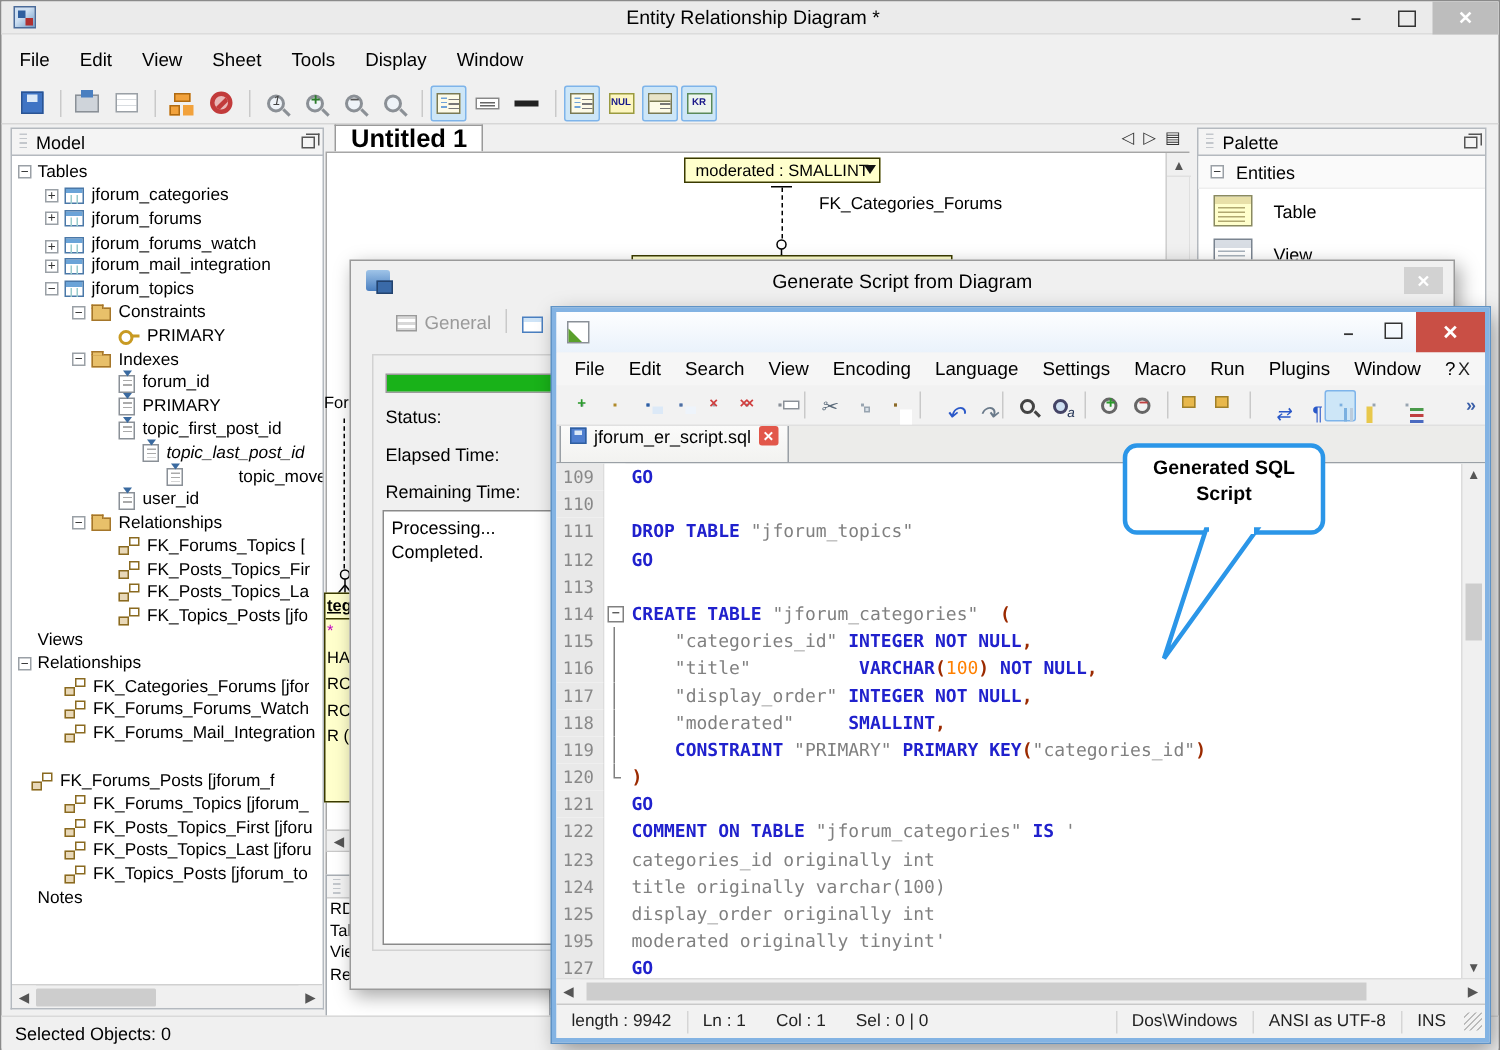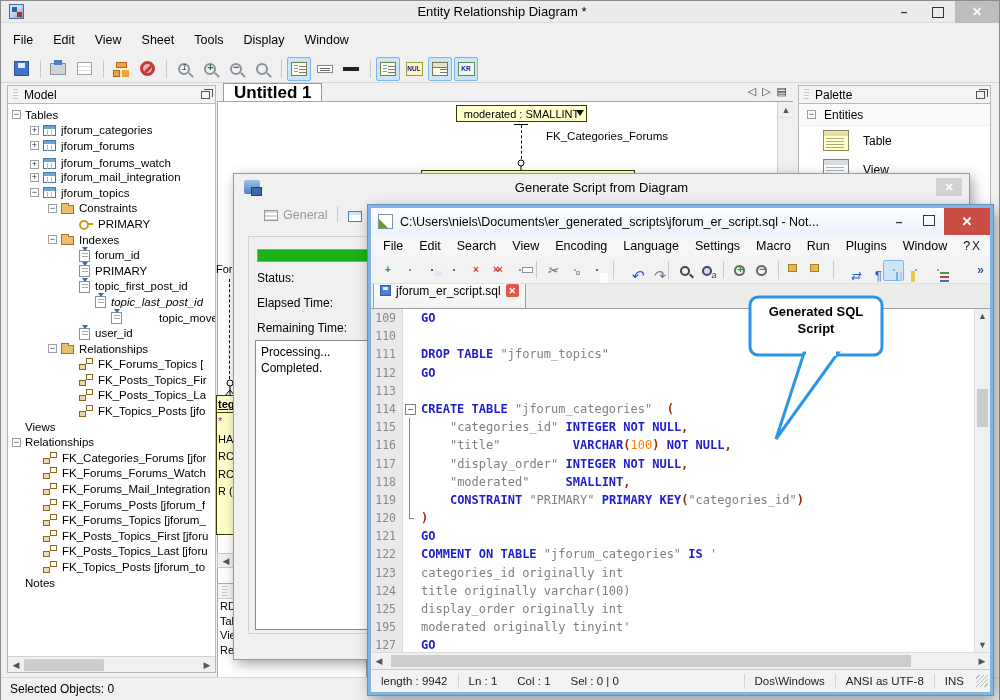--- a/index.html
+++ b/index.html
@@ -143,21 +143,21 @@
   .canvas-vs{position:absolute;left:776px;top:101px;width:16px;height:570px;background:#f0f0f0;
       border-left:1px solid #d0d0d0}
   .canvas-vs .sb-btn{border-bottom:1px solid #e0e0e0}
 
   
   .palette{position:absolute;left:797px;top:84px;width:193px;height:588px}
   .palette-body{position:absolute;left:0;top:19px;right:0;bottom:0;background:#fff;
       border:1px solid #b4b9bf;border-top:none}
   .pal-sec{display:flex;align-items:center;height:22px;padding-left:8px;font-size:12px;
       border-bottom:1px solid #eee;background:#fafafa}
-  .pal-item{display:flex;align-items:center;padding:4px 0 4px 24px;font-size:12px}
+  .pal-item{display:flex;align-items:center;padding:4px 0 4px 10px;font-size:12px}
   .pi{width:26px;height:21px;margin-right:14px;border:1px solid #8a8a60;position:relative}
   .pi-table{background:linear-gradient(#e8e0a8 0 5px,#ffffcc 5px)}
   .pi-table::after{content:"";position:absolute;left:2px;top:7px;width:18px;height:1px;background:#b0a870;
       box-shadow:0 3px 0 #b0a870,0 6px 0 #b0a870,0 9px 0 #b0a870}
   .pi-view{background:linear-gradient(#d8dde4 0 5px,#fff 5px);border-color:#7a8490}
   .pi-view::after{content:"";position:absolute;left:2px;top:7px;width:18px;height:1px;background:#a8b2bc;
       box-shadow:0 3px 0 #a8b2bc,0 6px 0 #a8b2bc}
 
   
   .dlg{position:absolute;left:233px;top:173px;width:737px;height:487px;background:#f0f0f0;
@@ -505,21 +505,21 @@
           <div class="tree-row" style="padding-left: 22px;">
             <span class="exp e-n"></span>
             <i class="ti ti-fk"></i>
             <span class="tlbl">FK_Forums_Forums_Watch</span>
           </div>
           <div class="tree-row" style="padding-left: 22px;">
             <span class="exp e-n"></span>
             <i class="ti ti-fk"></i>
             <span class="tlbl">FK_Forums_Mail_Integration</span>
           </div>
-          <div class="tree-row" style="padding-left: 22px;">
+          <div class="tree-row" style=" margin-top: 16px;">
             <span class="exp e-n"></span>
             <i class="ti ti-fk"></i>
             <span class="tlbl">FK_Forums_Posts [jforum_f</span>
           </div>
           <div class="tree-row" style="padding-left: 22px;">
             <span class="exp e-n"></span>
             <i class="ti ti-fk"></i>
             <span class="tlbl">FK_Forums_Topics [jforum_</span>
           </div>
           <div class="tree-row" style="padding-left: 22px;">
@@ -678,21 +678,20 @@
     <div class="dlg-log" id="dlg-log">
         <div>Processing...</div>
         <div>Completed.</div>
       </div>
   </div>
 </div>
 
 <div class="np z-np">
   <div class="np-title">
     <span class="np-ico"></span>
-    <span class="t">C:\Users\niels\Documents\er_generated_scripts\jforum_er_script.sql - Not...</span>
     <span class="np-controls">
       <span class="np-min"></span>
       <span class="np-max"></span>
       <span class="np-close"></span>
     </span>
   </div>
   <div class="np-menus" id="np-menus">
     <span class="menu-item">File</span>
       <span class="menu-item">Edit</span>
       <span class="menu-item">Search</span>

